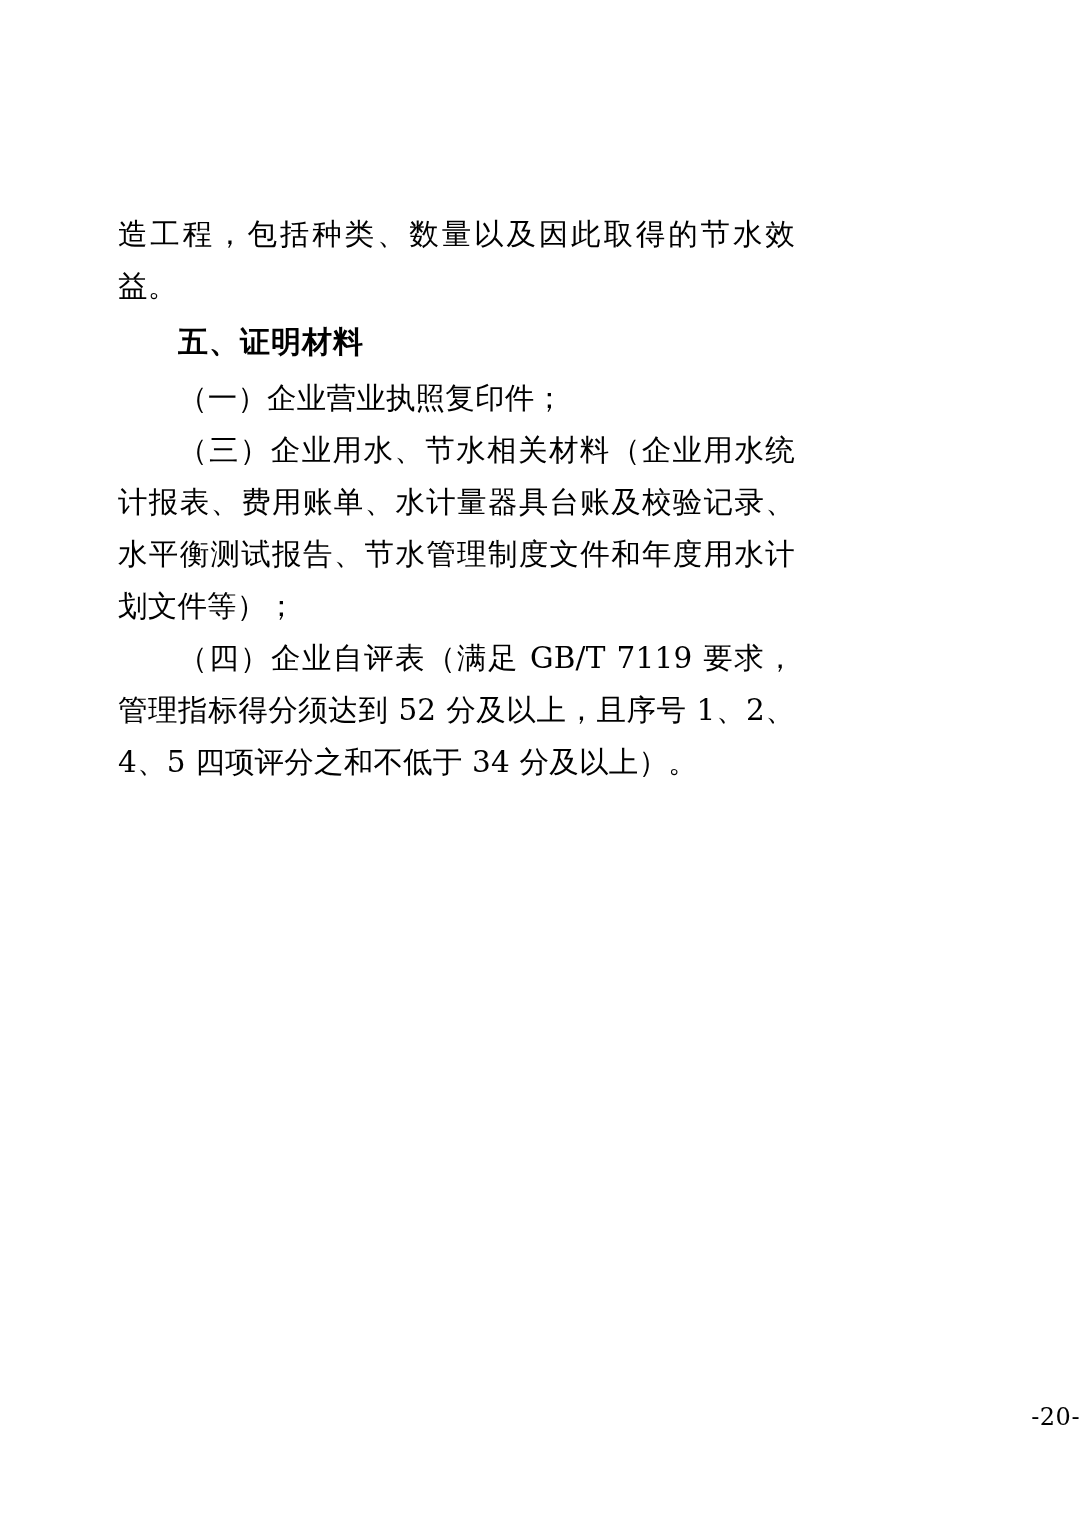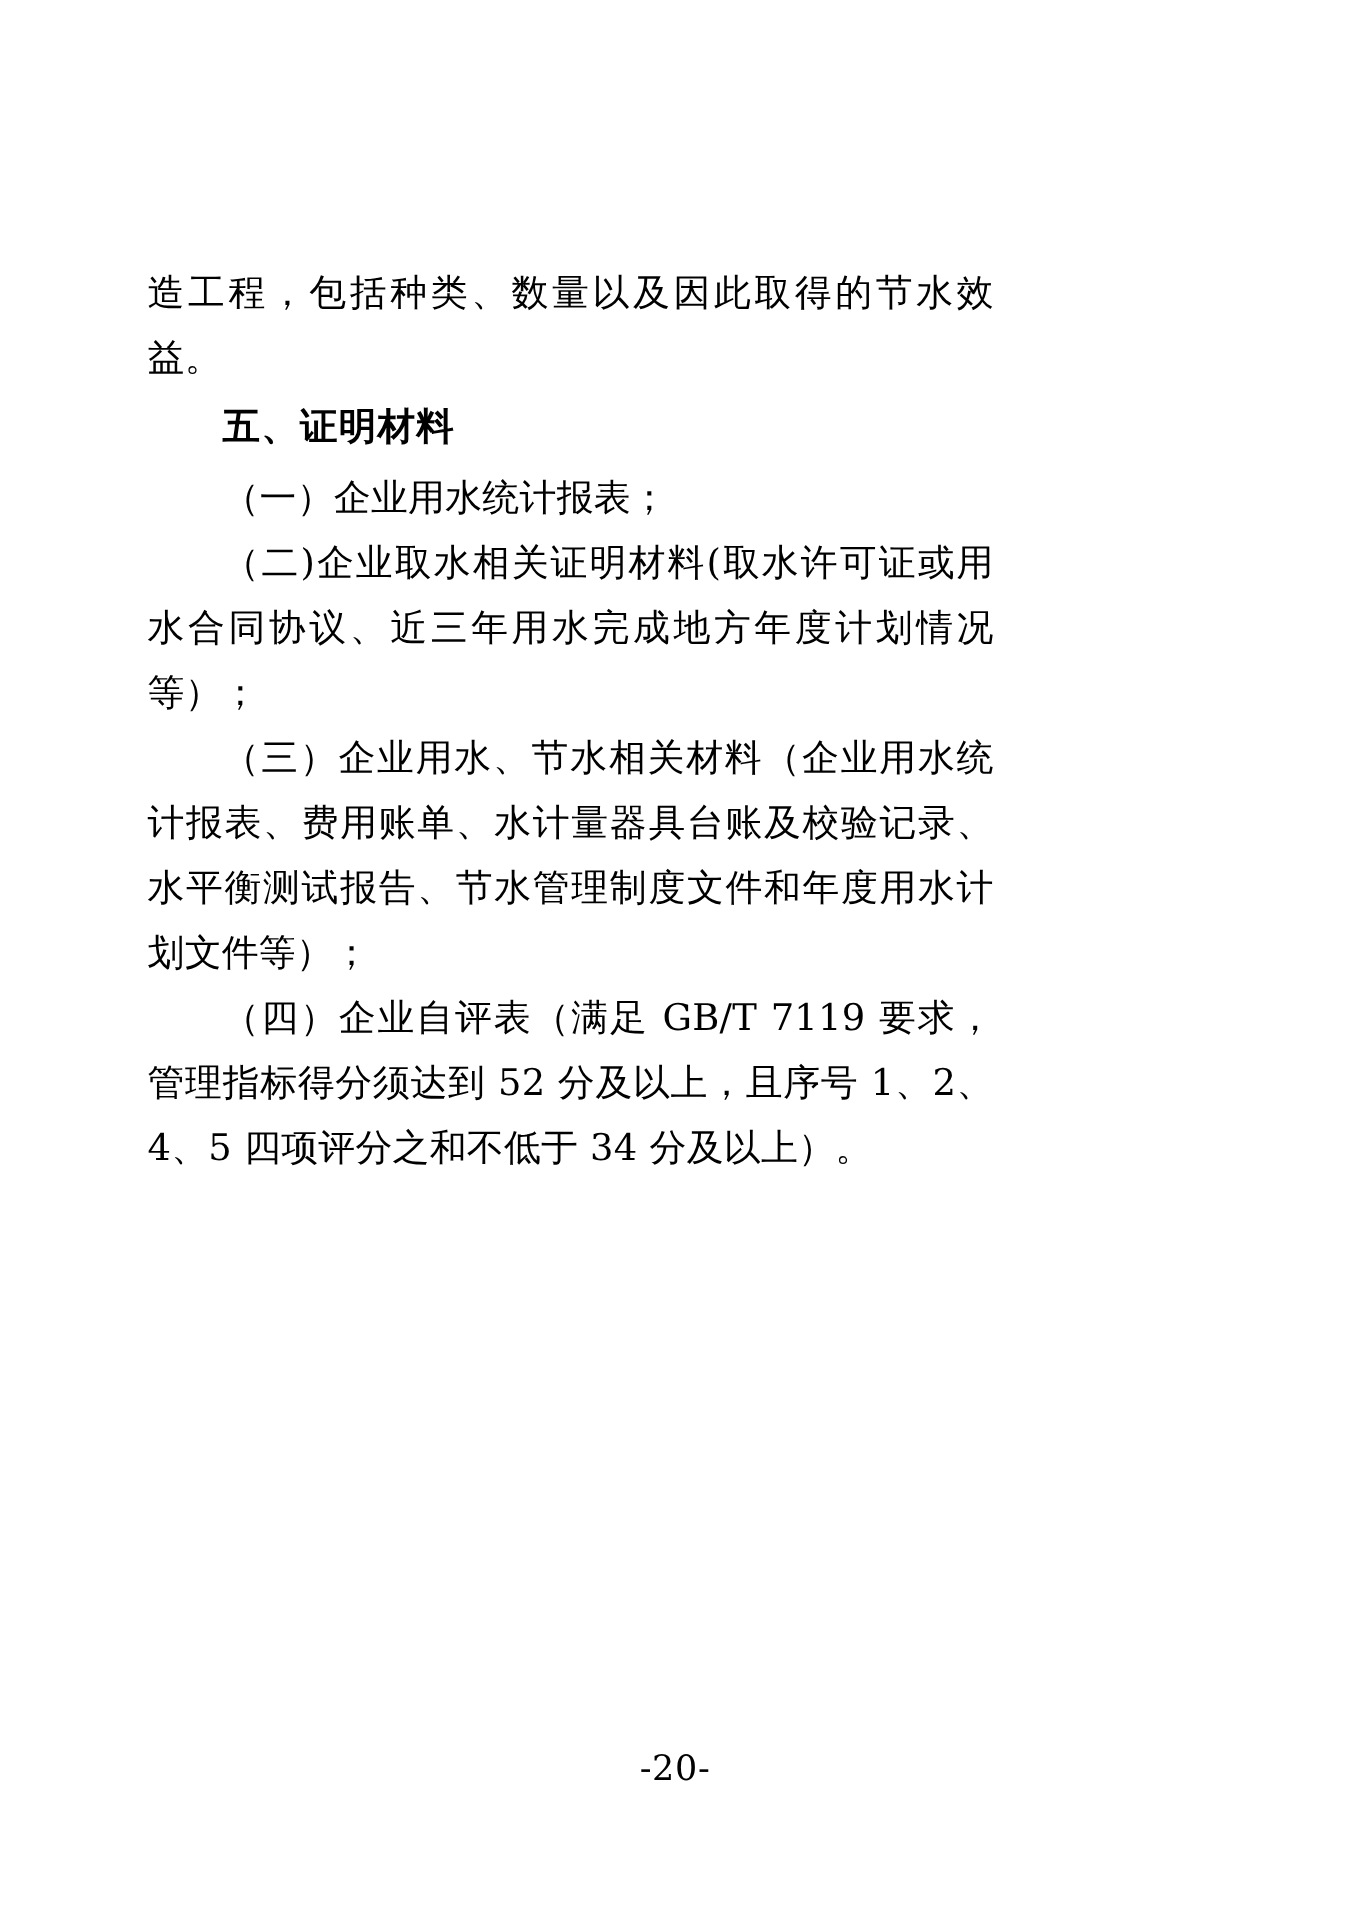--- a/index.html
+++ b/index.html
@@ -44,39 +44,38 @@
     font-family: Liberation Mono, monospace;
     text-indent: 60px;
     margin: 6px 0 2px 0;
     letter-spacing: 1px;
   }
   .footer {
     position: absolute;
     left: 0;
     right: 0;
     bottom: 96px;
-    text-align: center;
-    font-size: 28px;
+    text-align: right;
+    font-size: 24px;
     font-family: "DejaVu Serif", "Liberation Serif", serif;
     letter-spacing: 0.5px;
   }
 </style>
 </head>
 <body>
 
 <div class="page">
 
   <p class="body-text para">造工程，包括种类、数量以及因此取得的节水效益。</p>
 
   <h2 class="section-heading">五、证明材料</h2>
 
 
-  <p class="body-text para indent">（一）企业用水统计报表；</p>
+  <p class="body-text para indent">（一）企业营业执照复印件；</p>
 
-  <p class="body-text para indent">（二)企业取水相关证明材料(取水许可证或用水合同协议、近三年用水完成地方年度计划情况等）；</p>
 
   <p class="body-text para indent">（三）企业用水、节水相关材料（企业用水统计报表、费用账单、水计量器具台账及校验记录、水平衡测试报告、节水管理制度文件和年度用水计划文件等）；</p>
 
   <p class="body-text para indent">（四）企业自评表（满足 GB/T 7119 要求，管理指标得分须达到 52 分及以上，且序号 1、2、4、5 四项评分之和不低于 34 分及以上）。</p>
 
 </div>
 
 <div class="footer">-20-</div>
 
 </body></html>

